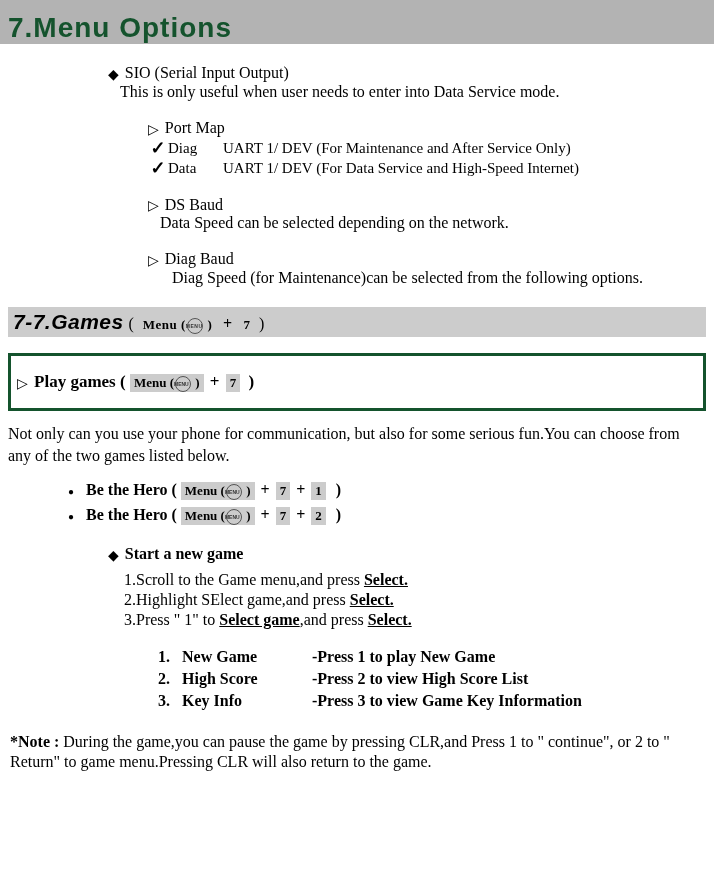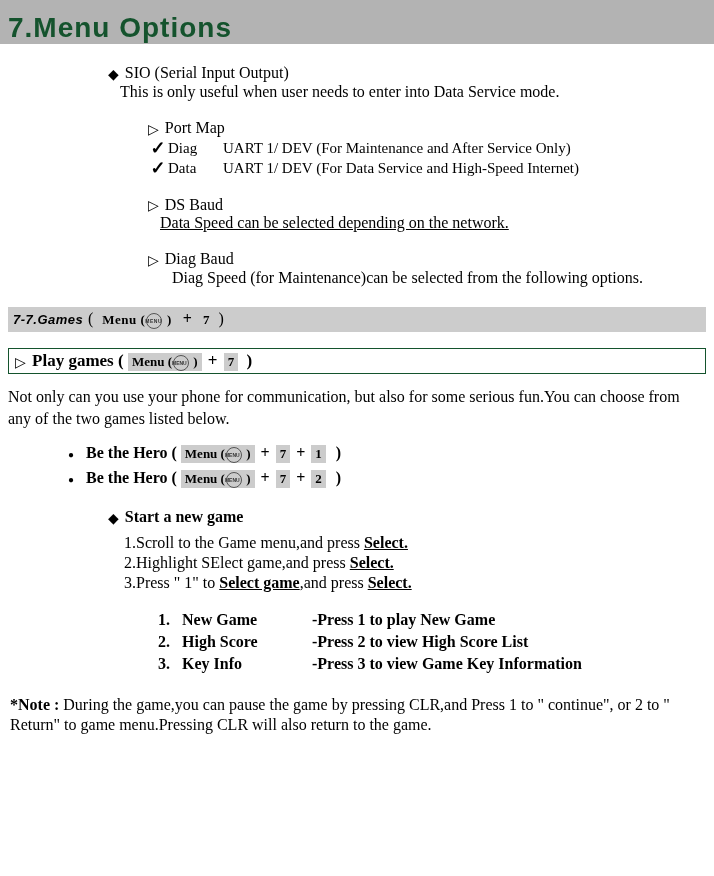--- a/index.html
+++ b/index.html
@@ -81,31 +81,31 @@
     font-family: Arial, Helvetica, sans-serif;
     font-size:15px;
     letter-spacing:0.5px;
     padding:2px 4px;
     margin-top:20px;
     border:1px solid #cccccc;
   }
   .section-bar .sec-title{
     font-weight:bold;
     font-style:italic;
-    font-size:13px;
+    font-size:21px;
   }
   .part-normal{
     font-family:"Times New Roman", Times, serif;
     font-size:16px;
     font-weight:normal;
     font-style:normal;
   }
   .play-bar {
-    border:1px solid #14532d;
-    padding:2px 6px;
+    border:3px solid #14532d;
+    padding:16px 6px;
     margin-top:16px;
     font-size:17px;
   }
   .play-bar .bold { font-weight:bold;}
   .key-box{
     display:inline-block;
     background:#cccccc;
     font-family:"Times New Roman", Times, serif;
     font-weight:bold;
     font-size:13px;
@@ -175,21 +175,21 @@
   </div>
   <div class="row-check">
     <span class="check"></span>
     <span class="col-label">Data</span>
     <span class="col-val">UART 1/ DEV  (For Data Service and High-Speed Internet)</span>
   </div>
 
   <div class="indent-1 sub-block">
     <span class="tri"></span>
     <span>DS Baud</span>
-    <div style="margin-left:12px;text-decoration:underline;">Data Speed can be selected depending on the network.</div>
+    <div style="margin-left:12px;">Data Speed can be selected depending on the network.</div>
   </div>
 
   <div class="indent-1 sub-block">
     <span class="tri"></span>
     <span>Diag Baud</span>
     <div style="margin-left:24px;">Diag Speed (for Maintenance)can be selected from the following options.</div>
   </div>
 
   <div class="section-bar">
     <span class="sec-title">7-7.Games</span>

